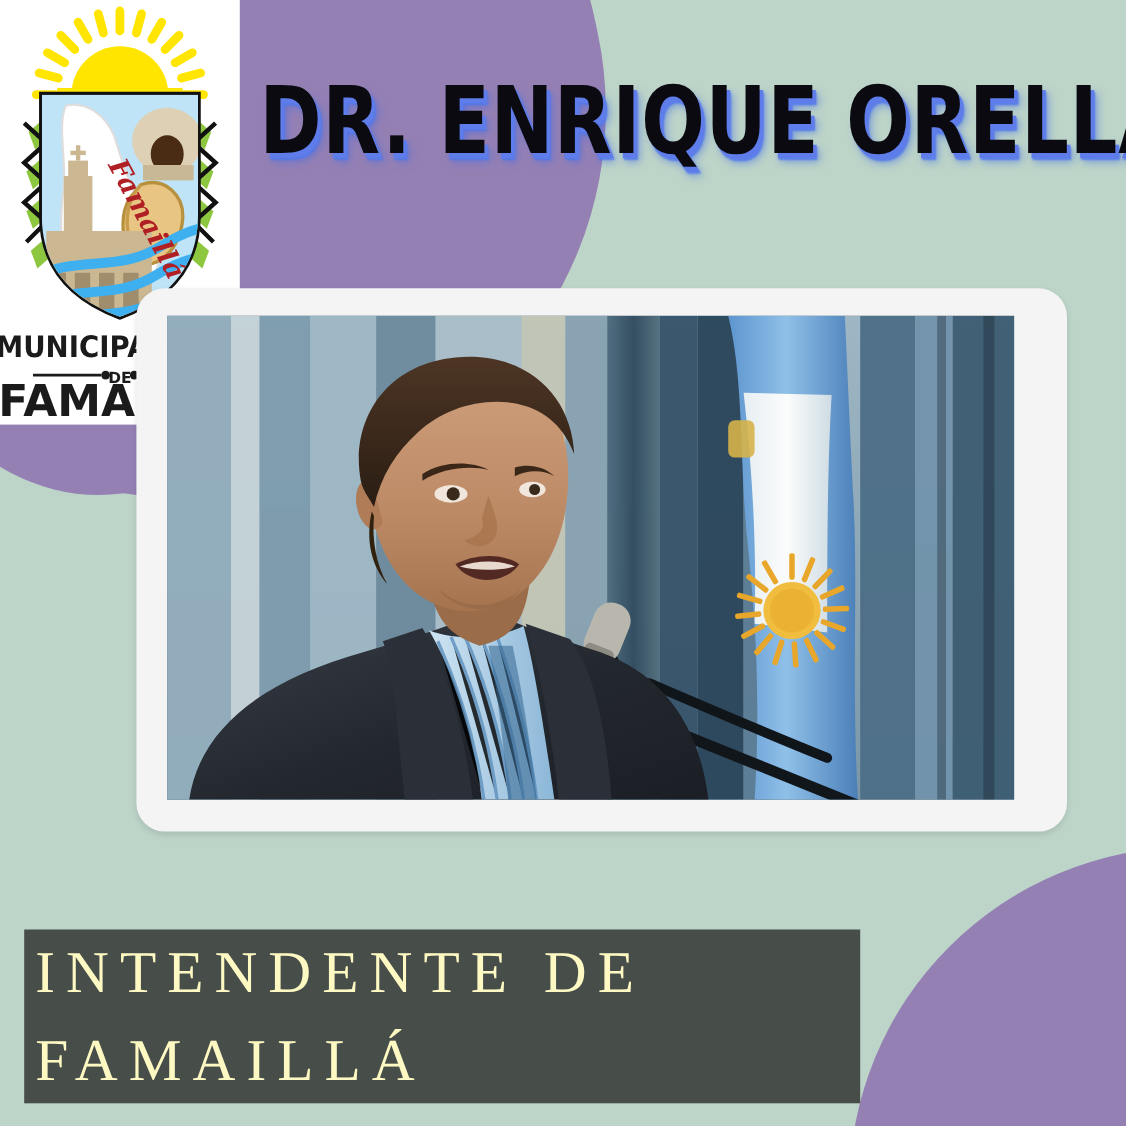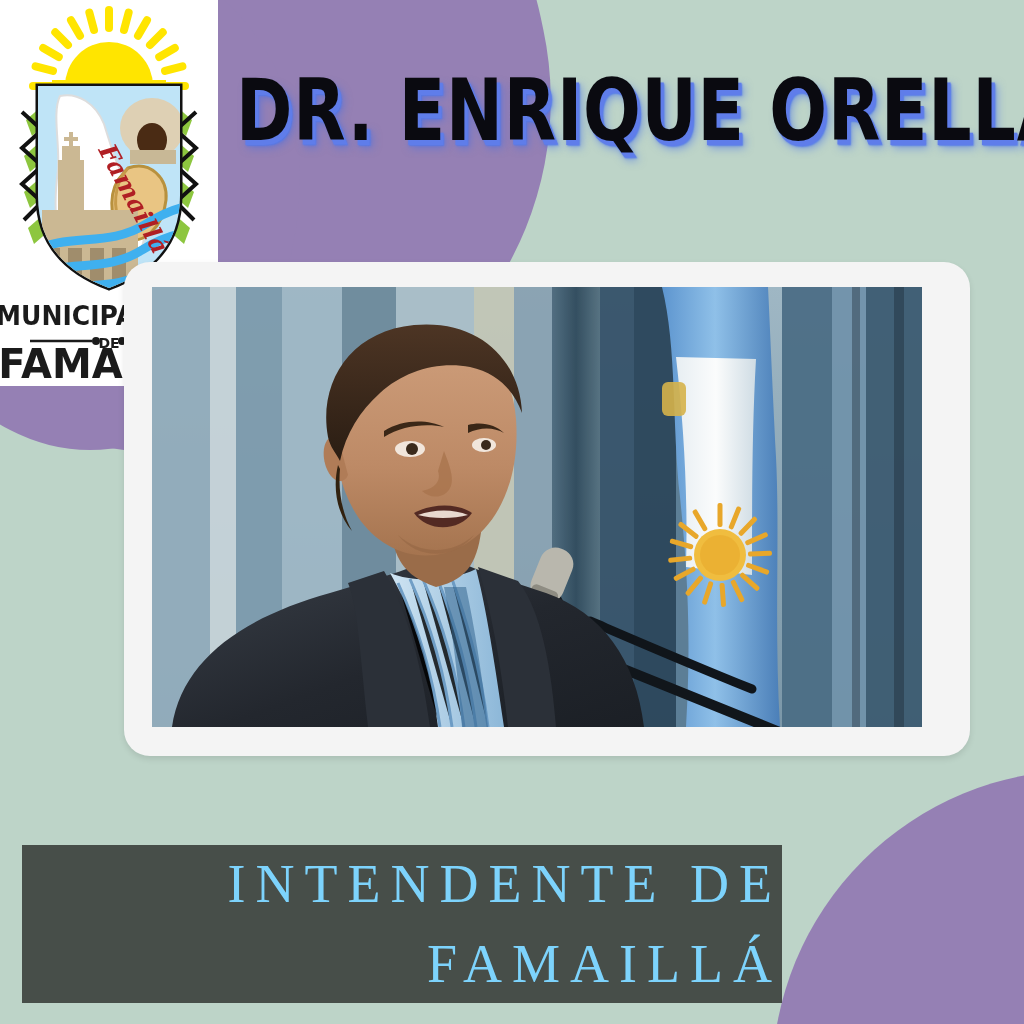--- a/index.html
+++ b/index.html
@@ -94,22 +94,22 @@
   .banner {
     position:absolute;
     left:22px; top:845px;
     width:760px; height:158px;
     background:#474e49;
   }
   .banner-text {
     position:absolute;
     left:0; top:0; width:100%; height:100%;
     display:flex; flex-direction:column;
-    align-items:flex-end; justify-content:center;
-    color:#7dd3fc;
+    align-items:flex-start; justify-content:center;
+    color:#fef9c3;
     font-family:"Liberation Serif", serif;
     font-size:54px;
     line-height:1.12;
     letter-spacing:10px;
     text-align:center;
     text-indent:10px;
     gap:20px;
   }
   .banner-line { display:block; }
 </style>

